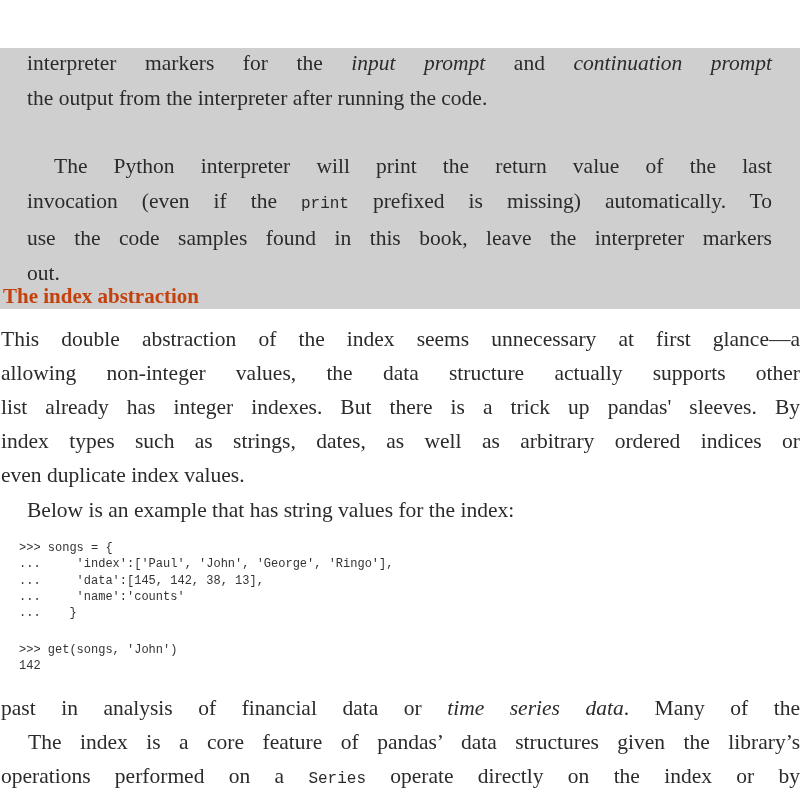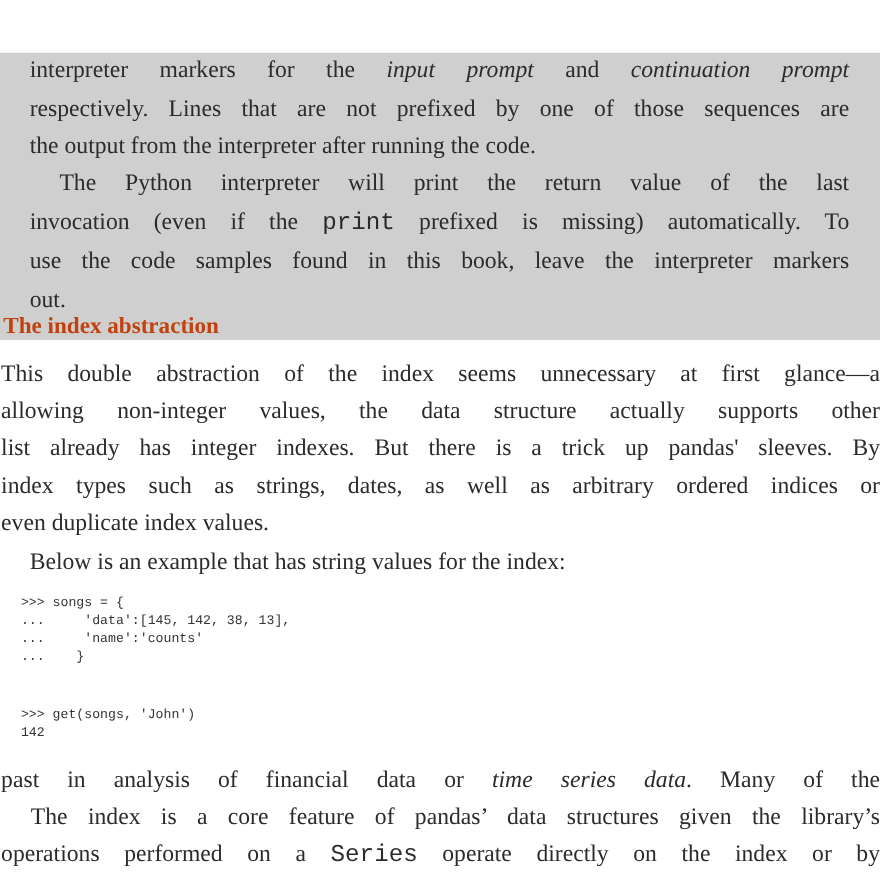--- a/index.html
+++ b/index.html
@@ -21,41 +21,40 @@
     }
     .para {
       position: absolute; left: 0; right: 0;
       font-size: 21.5px; line-height: 34px;
       text-align: justify; margin: 0;
     }
     .justify-line { text-align: justify; text-align-last: justify; display: block; }
     .last-line { display: block; text-align: left; }
     .indent { padding-left: 27px; }
     i { font-style: italic; }
-    .mono { font-family: "Liberation Mono", monospace; font-size: 22px; }
+    .mono { font-family: "Liberation Mono", monospace; font-size: 16px; }
     h3 {
       position: absolute; left: 3px; top: 284px; margin: 0;
       font-family: "Liberation Serif", serif; font-weight: bold;
       font-size: 21px; color: #c2410c;
     }
     .code {
       position: absolute; left: 19px; top: 540px;
       font-family: "Liberation Mono", monospace;
       font-size: 12px; line-height: 16.3px;
       color: #333; white-space: pre; margin: 0;
     }
     .code2 { top: 642px; }
   </style>
 </head>
 <body>
 
 <div class="note-box">
   <p style="position:absolute;top:-2px;left:0;right:0;">
     <span class="justify-line"><span>interpreter markers for the </span><i>input prompt</i><span> and </span><i>continuation prompt</i></span>
-    <span class="justify-line">respectively. Lines that are not prefixed by one of those sequences are</span>
     <span class="last-line">the output from the interpreter after running the code.</span>
   </p>
   <p style="position:absolute;top:101px;left:0;right:0;">
     <span class="justify-line indent">The Python interpreter will print the return value of the last</span>
     <span class="justify-line"><span>invocation (even if the </span><span class="mono">print</span><span> prefixed is missing) automatically. To</span></span>
     <span class="justify-line">use the code samples found in this book, leave the interpreter markers</span>
     <span class="last-line">out.</span>
   </p>
 </div>
 
@@ -66,21 +65,21 @@
   <span class="justify-line">allowing non-integer values, the data structure actually supports other</span>
   <span class="justify-line">list already has integer indexes. But there is a trick up pandas' sleeves. By</span>
   <span class="justify-line">index types such as strings, dates, as well as arbitrary ordered indices or</span>
   <span class="last-line">even duplicate index values.</span>
 </p>
 
 <p class="para" style="top:493px;">
   <span class="last-line indent">Below is an example that has string values for the index:</span>
 </p>
 
-<pre class="code"><span style="display:block">&gt;&gt;&gt; songs = {</span><span style="display:block">...     'data':[145, 142, 38, 13],</span><span style="display:block">...     'name':'counts'</span><span style="display:block">...    }</span></pre>
+<pre class="code"><span style="display:block">&gt;&gt;&gt; songs = {</span><span style="display:block">...     'index':['Paul', 'John', 'George', 'Ringo'],</span><span style="display:block">...     'data':[145, 142, 38, 13],</span><span style="display:block">...     'name':'counts'</span><span style="display:block">...    }</span></pre>
 
 <pre class="code code2"><span style="display:block">&gt;&gt;&gt; get(songs, 'John')</span><span style="display:block">142</span></pre>
 
 <p class="para" style="top:691px;padding:0 0 0 1px;">
   <span class="justify-line"><span>past in analysis of financial data or </span><i>time series data</i><span>. Many of the</span></span>
   <span class="justify-line indent">The index is a core feature of pandas’ data structures given the library’s</span>
   <span class="justify-line"><span>operations performed on a </span><span class="mono">Series</span><span> operate directly on the index or by</span></span>
 </p>
 
 </body></html>

